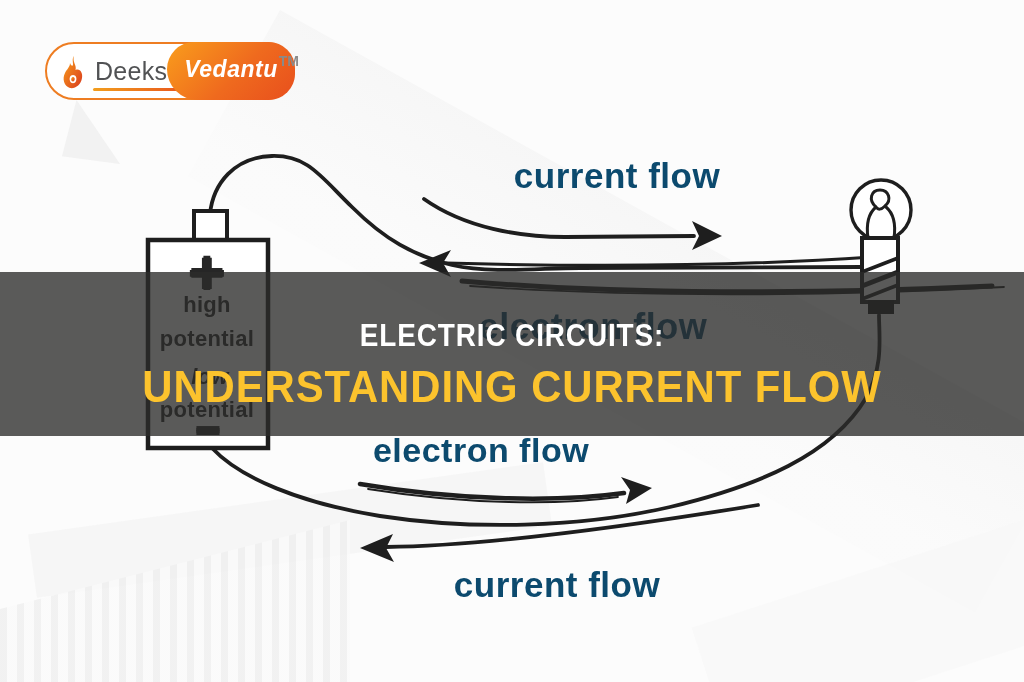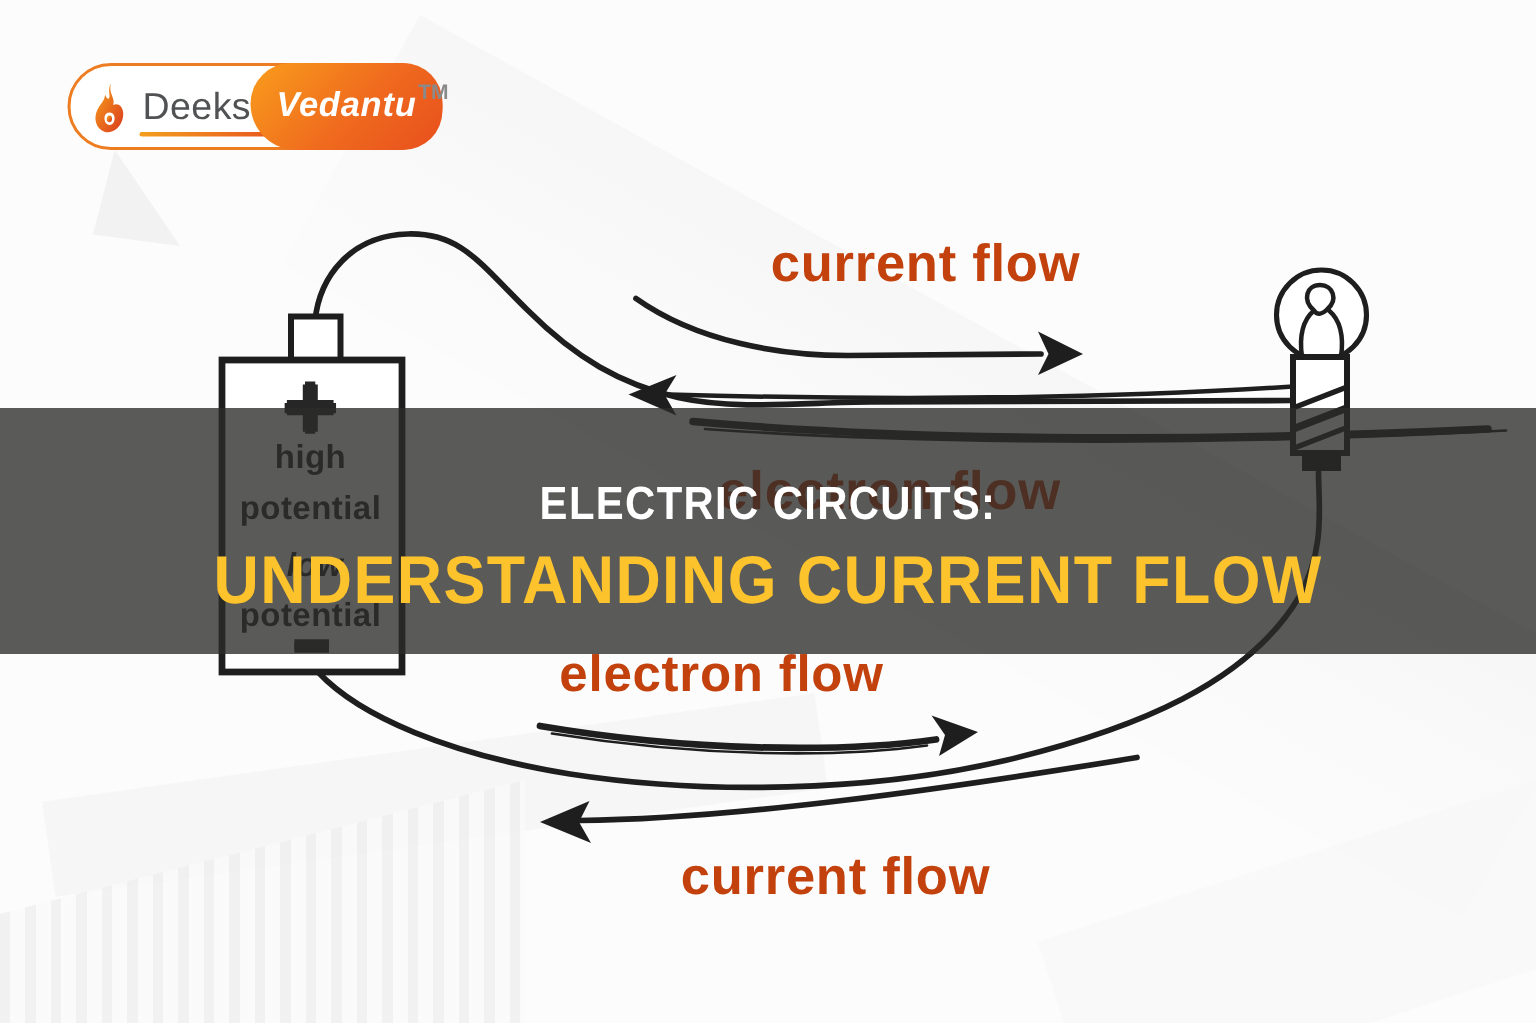--- a/index.html
+++ b/index.html
@@ -36,21 +36,21 @@
     left:700px;top:560px;width:420px;height:120px;
     background:#f6f6f6;opacity:.6;transform:rotate(-18deg);
   }
 
   
   svg.diagram{left:0;top:0;}
 
   
   .flow-label{
     position:absolute;transform:translate(-50%,-50%);
-    font-weight:700;color:#c2410c;letter-spacing:.5px;white-space:nowrap;
+    font-weight:700;color:#0c4a6e;letter-spacing:.5px;white-space:nowrap;
   }
   .lbl-current-top{left:617px;top:176px;font-size:35px;}
   .lbl-electron-mid{left:593px;top:327px;font-size:36px;}
   .lbl-electron-bottom{left:481px;top:450px;font-size:34px;}
   .lbl-current-bottom{left:557px;top:585px;font-size:35px;}
 
   .batt-label{
     position:absolute;transform:translate(-50%,-50%);
     font-weight:700;color:#262626;white-space:nowrap;font-size:22px;letter-spacing:.3px;
   }

